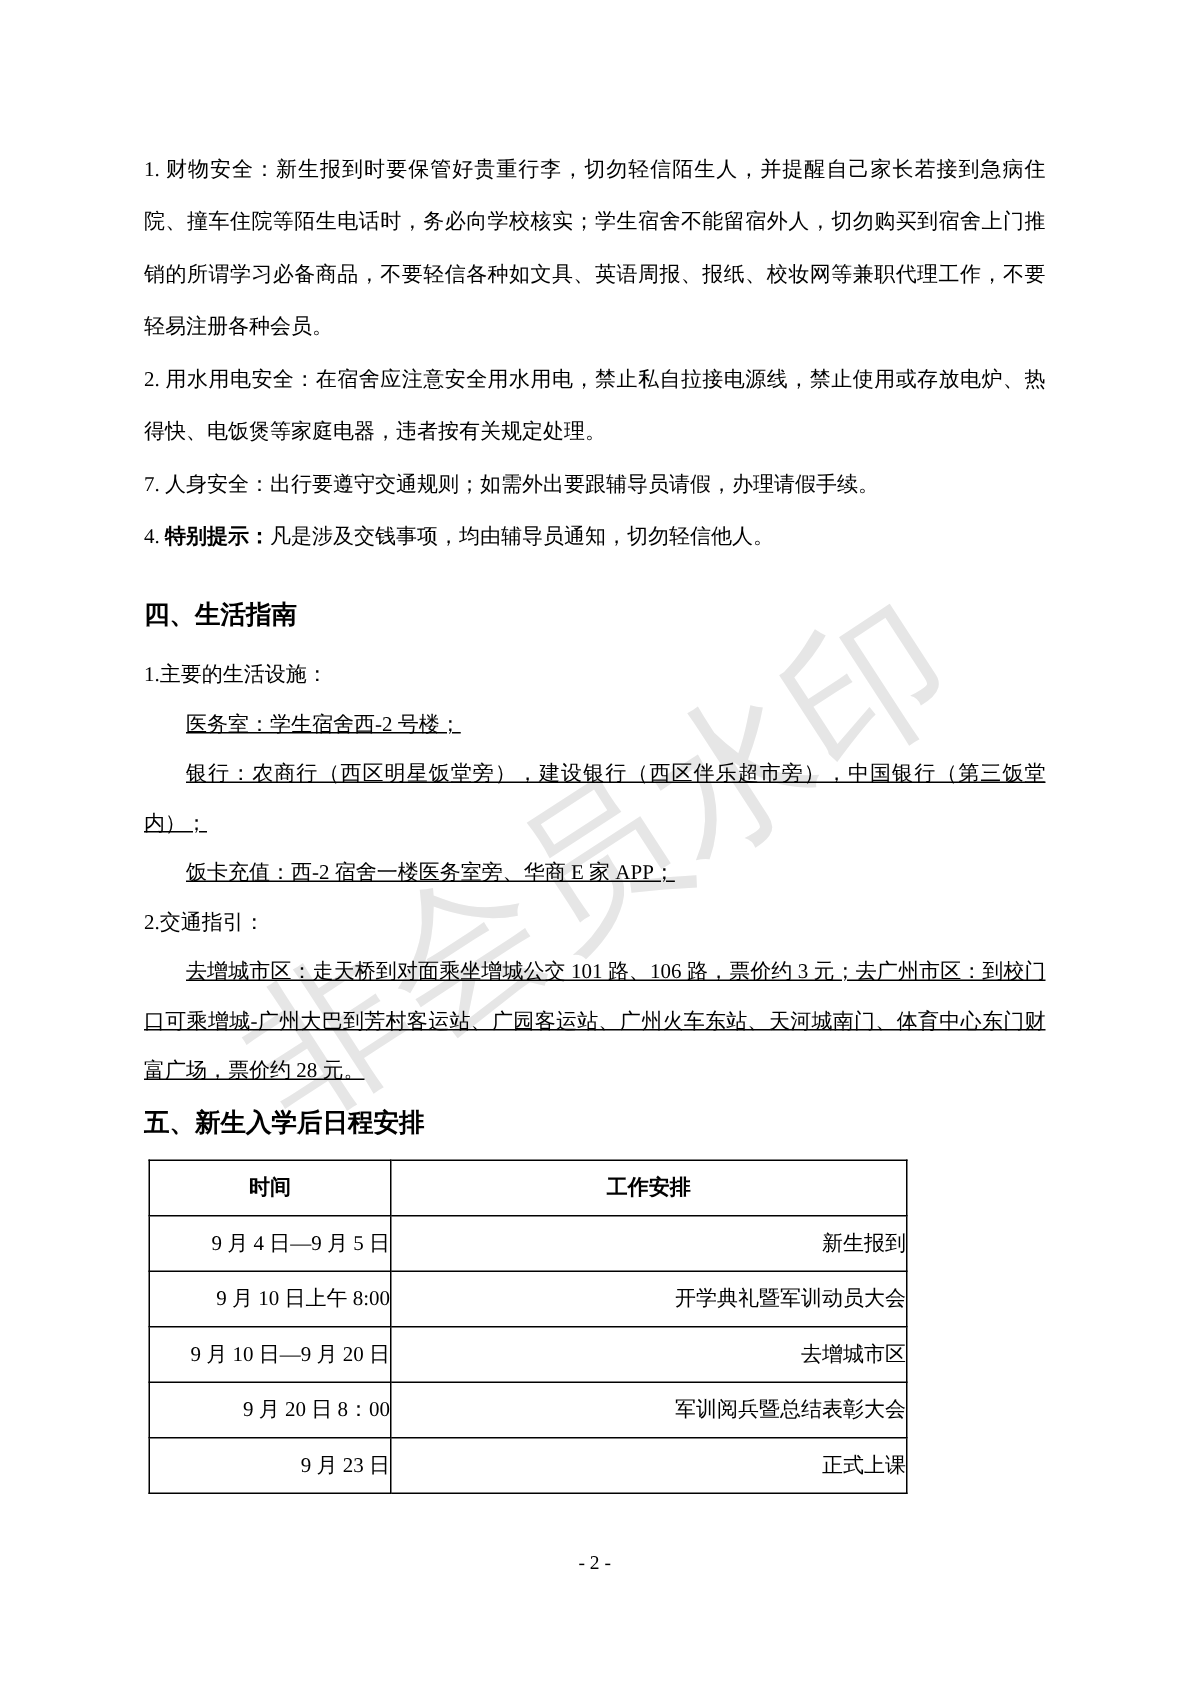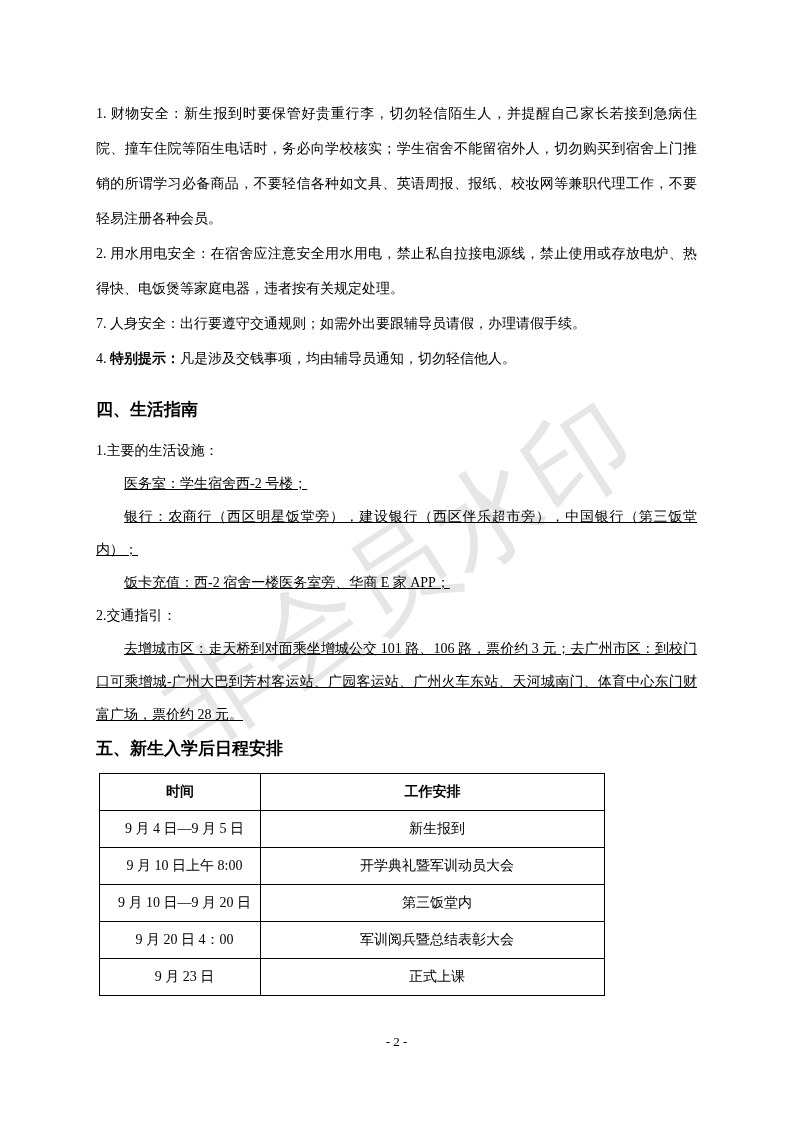--- a/index.html
+++ b/index.html
@@ -71,21 +71,21 @@
     height: 37px;
     vertical-align: middle;
     box-sizing: border-box;
   }
   table.schedule th {
     font-weight: bold;
     text-align: center;
     padding: 0;
   }
   table.schedule td {
-    text-align: center;
+    text-align: right;
     padding: 0 0 0 9px;
   }
   col.time-col { width: 161px; }
   .footer {
     position: absolute;
     left: 0;
     top: 1034px;
     width: 793px;
     text-align: center;
     font-size: 13px;
@@ -130,24 +130,24 @@
       <tr>
         <td>9 月 4 日—9 月 5 日</td>
         <td>新生报到</td>
       </tr>
       <tr>
         <td>9 月 10 日上午 8:00</td>
         <td>开学典礼暨军训动员大会</td>
       </tr>
       <tr>
         <td>9 月 10 日—9 月 20 日</td>
-        <td>第三饭堂内</td>
+        <td>去增城市区</td>
       </tr>
       <tr>
-        <td>9 月 20 日 4：00</td>
+        <td>9 月 20 日 8：00</td>
         <td>军训阅兵暨总结表彰大会</td>
       </tr>
       <tr>
         <td>9 月 23 日</td>
         <td>正式上课</td>
       </tr>
     </tbody>
       </table>
 
   </div>

